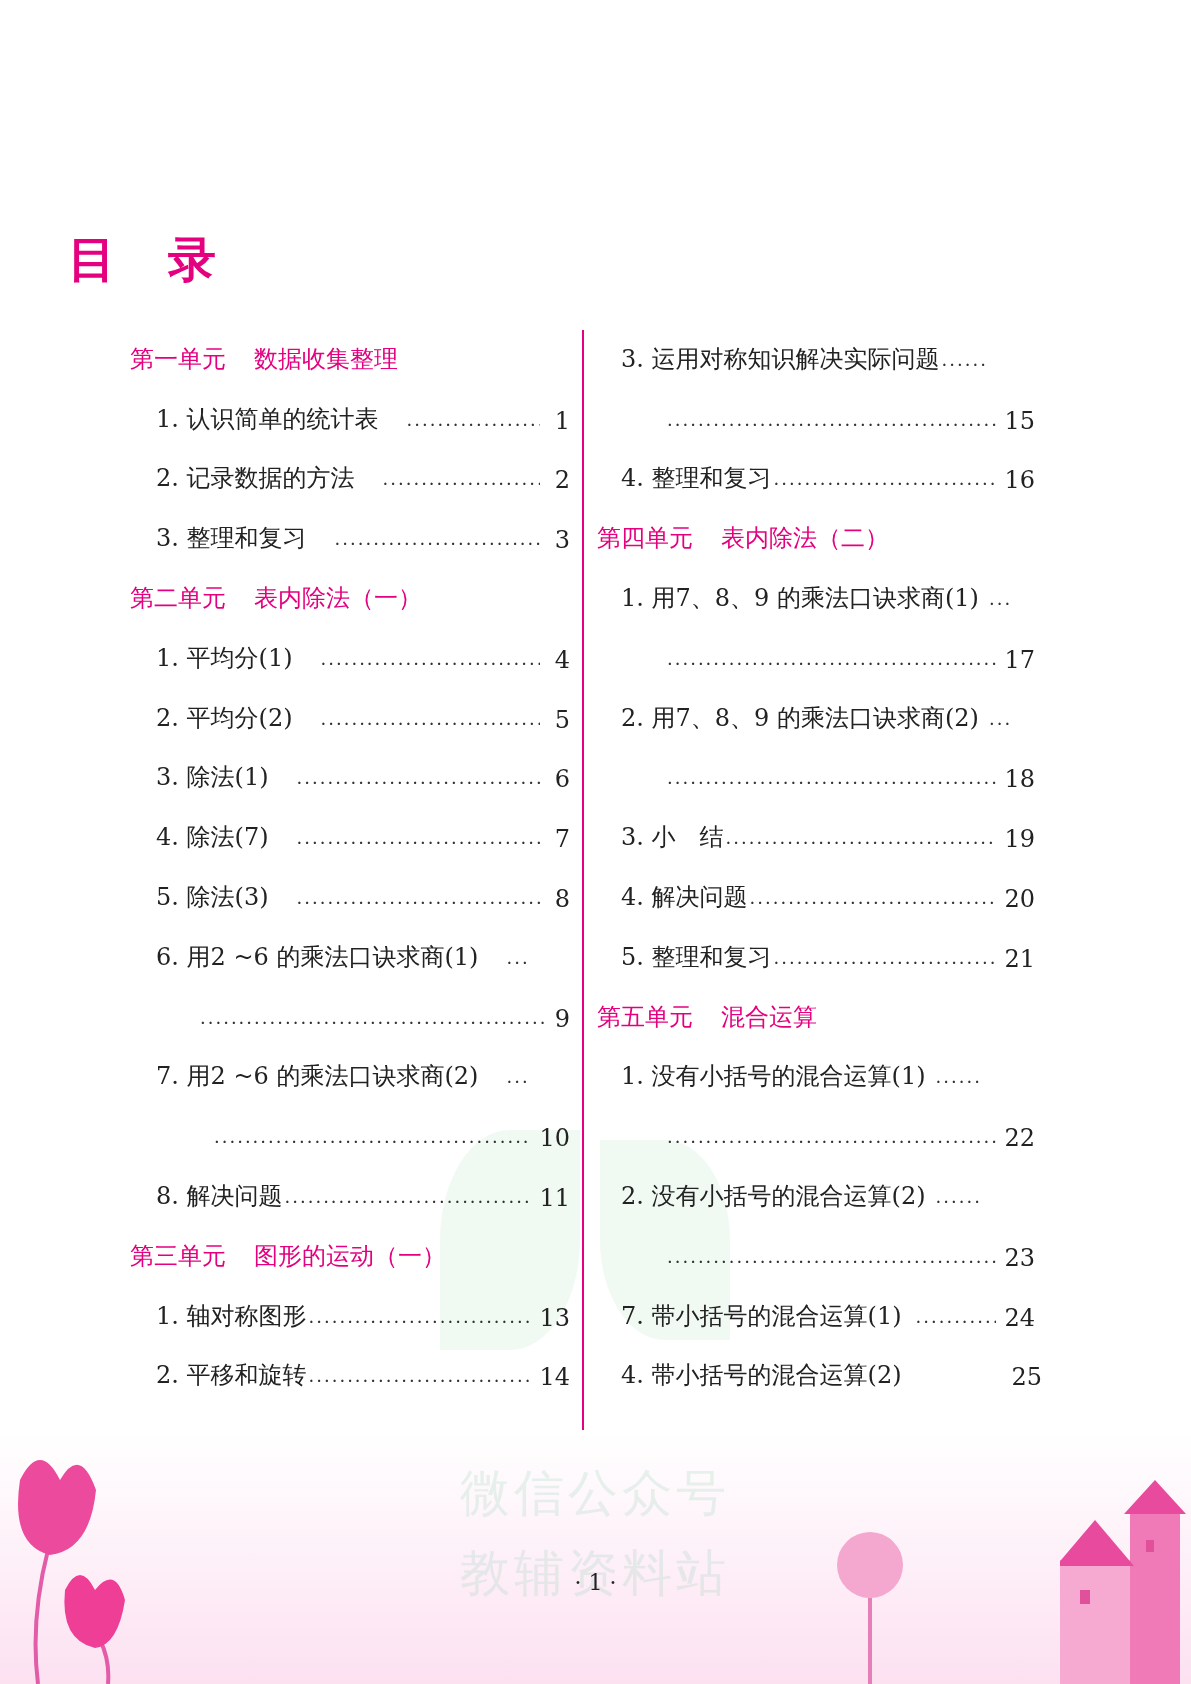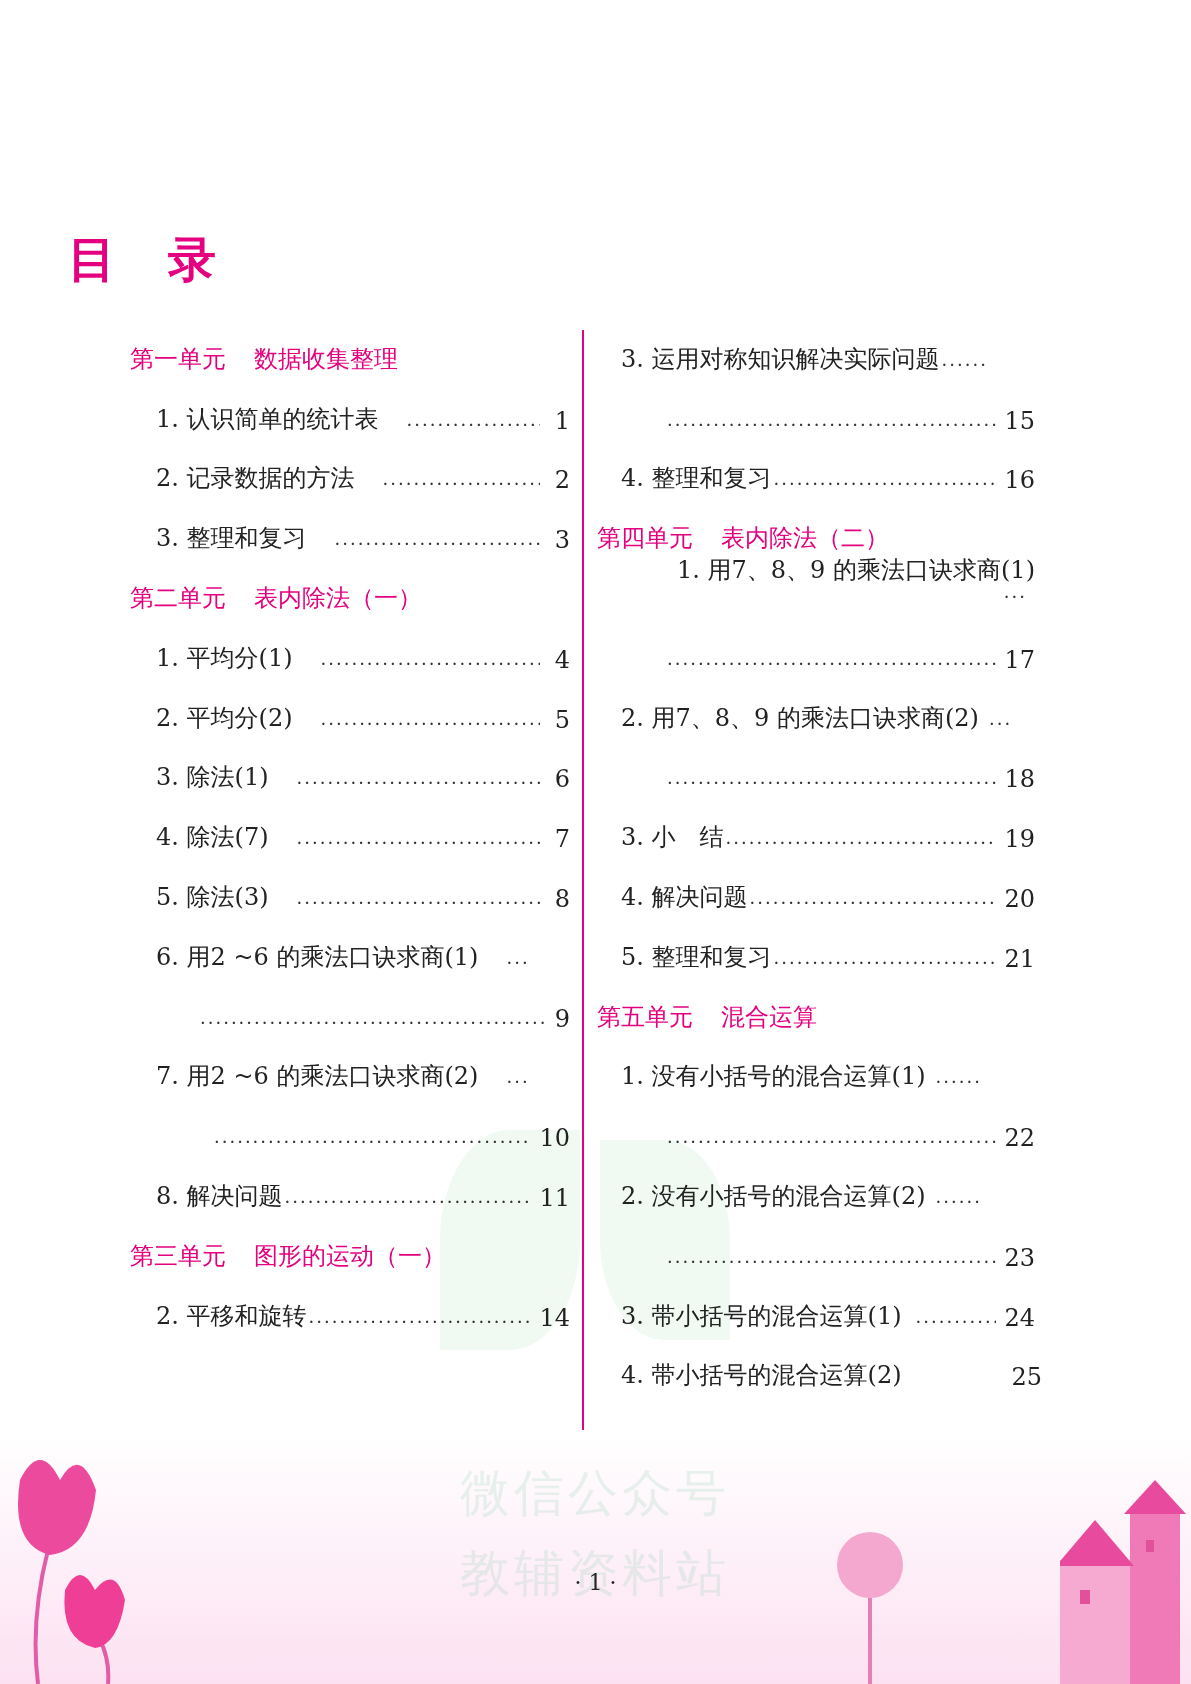--- a/index.html
+++ b/index.html
@@ -173,20 +173,25 @@
       <span class="dots" style="margin-left:2px;"></span>
       <span class="page">11</span>
     </div>
 
   <div class="row unit">
     <span>第三单元</span>
       <span class="gap"></span>
       <span>图形的运动（一）</span>
   </div>
   <div class="row entry">
+      <span class="label">1. 轴对称图形</span>
+      <span class="dots" style="margin-left:2px;"></span>
+      <span class="page">13</span>
+    </div>
+  <div class="row entry">
       <span class="label">2. 平移和旋转</span>
       <span class="dots" style="margin-left:2px;"></span>
       <span class="page">14</span>
     </div>
 </div>
 
 <div class="col right">
   <div class="row entry trail" style="padding-left:24px;">
       <span class="label">3. 运用对称知识解决实际问题</span>
       <span class="dots" style="margin-left:2px;">······</span>
@@ -199,21 +204,21 @@
       <span class="label">4. 整理和复习</span>
       <span class="dots" style="margin-left:2px;"></span>
       <span class="page">16</span>
     </div>
 
   <div class="row unit">
     <span>第四单元</span>
       <span class="gap"></span>
       <span>表内除法（二）</span>
   </div>
-  <div class="row entry trail" style="padding-left:24px;flex-direction:column;">
+  <div class="row entry trail" style="padding-left:24px;">
       <span class="label">1. 用7、8、9 的乘法口诀求商(1)</span>
       <span class="dots">···</span>
     </div>
   <div class="row cont">
       <span class="dots"></span>
       <span class="page">17</span>
     </div>
   <div class="row entry trail" style="padding-left:24px;">
       <span class="label">2. 用7、8、9 的乘法口诀求商(2)</span>
       <span class="dots">···</span>
@@ -253,21 +258,21 @@
     </div>
   <div class="row entry trail" style="padding-left:24px;">
       <span class="label">2. 没有小括号的混合运算(2)</span>
       <span class="dots">······</span>
     </div>
   <div class="row cont">
       <span class="dots"></span>
       <span class="page">23</span>
     </div>
   <div class="row entry" style="padding-left:24px;">
-      <span class="label">3. 带小括号的混合运算(1)</span>
+      <span class="label">7. 带小括号的混合运算(1)</span>
       <span class="dots" style="margin-left:14px;"></span>
       <span class="page">24</span>
     </div>
   <div class="row entry" style="padding-left:24px;gap:44px;">
       <span class="label">4. 带小括号的混合运算(2)</span>
       <span class="dots" style="margin-left:14px;"></span>
       <span class="page">25</span>
     </div>
 </div>
 

